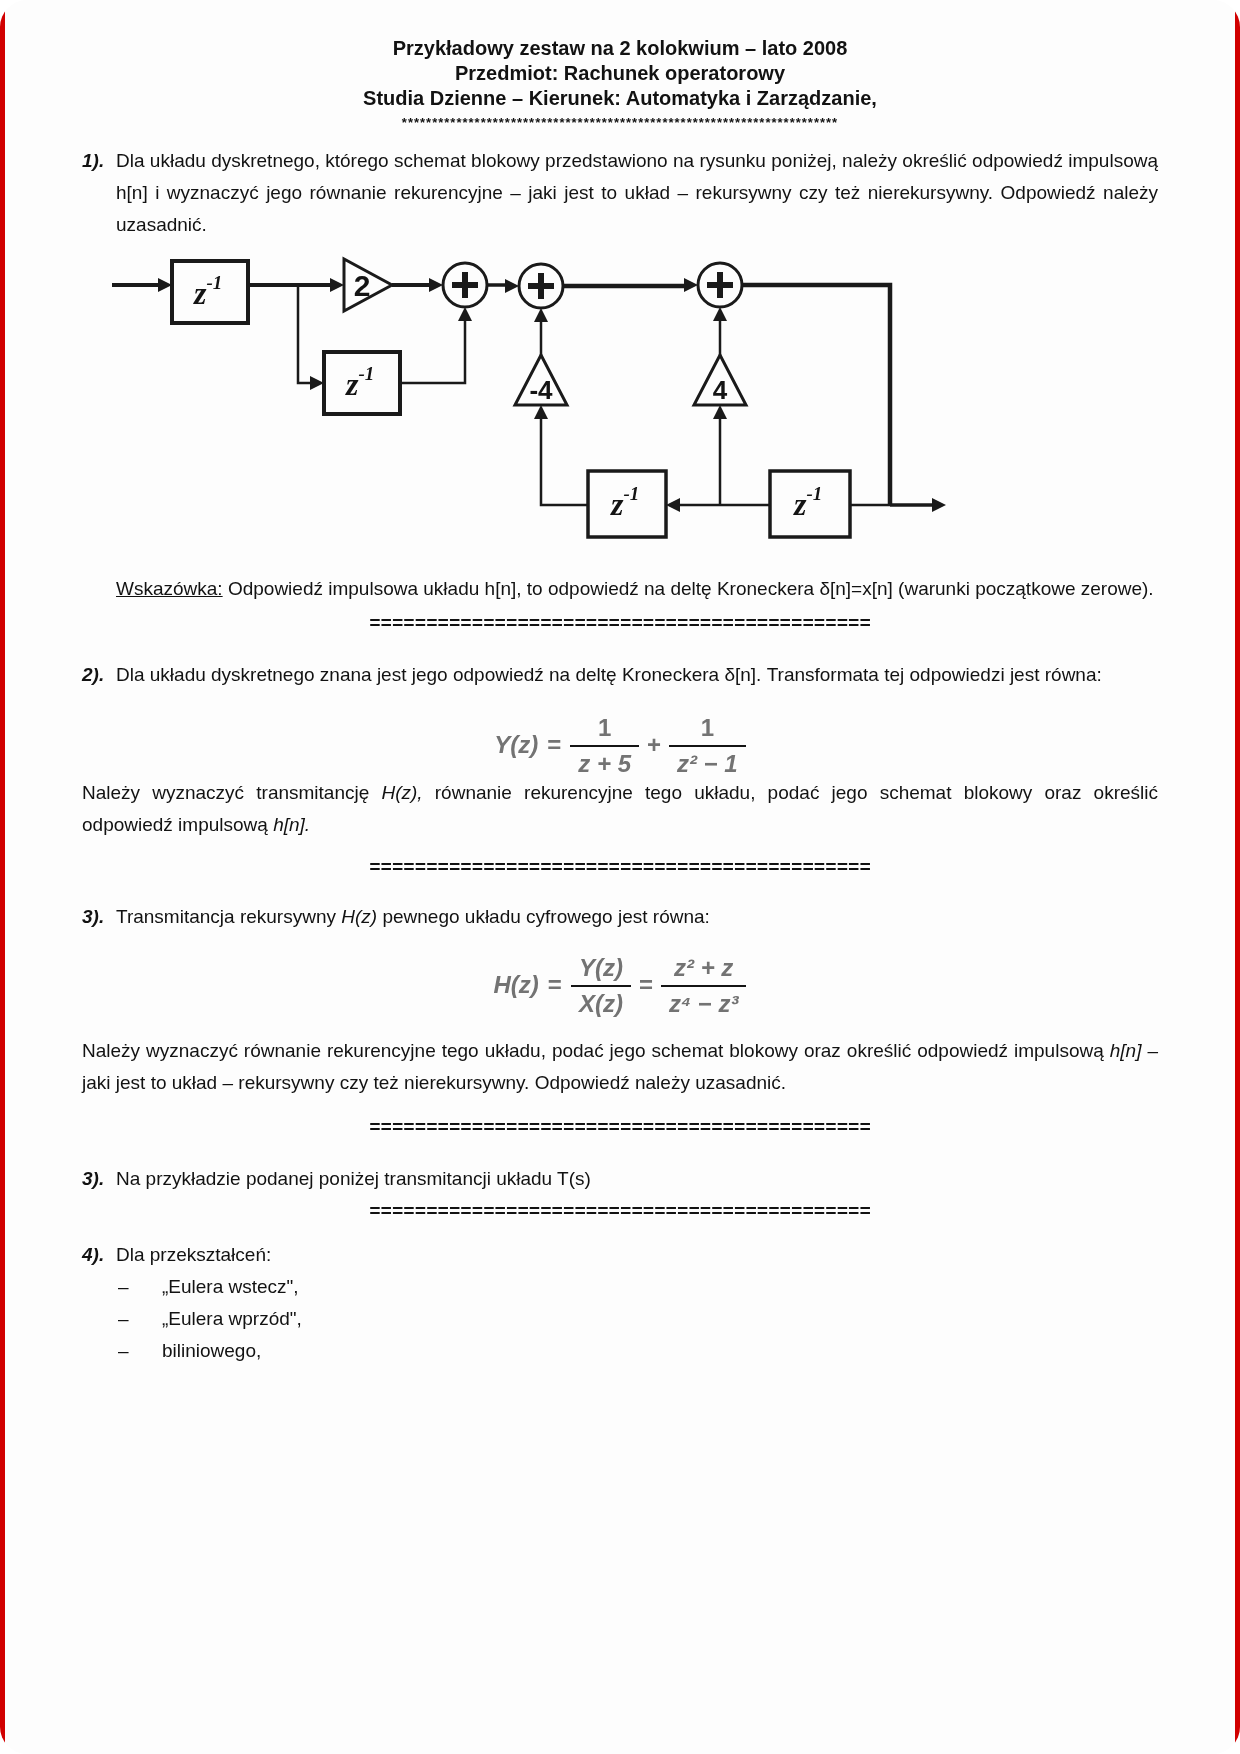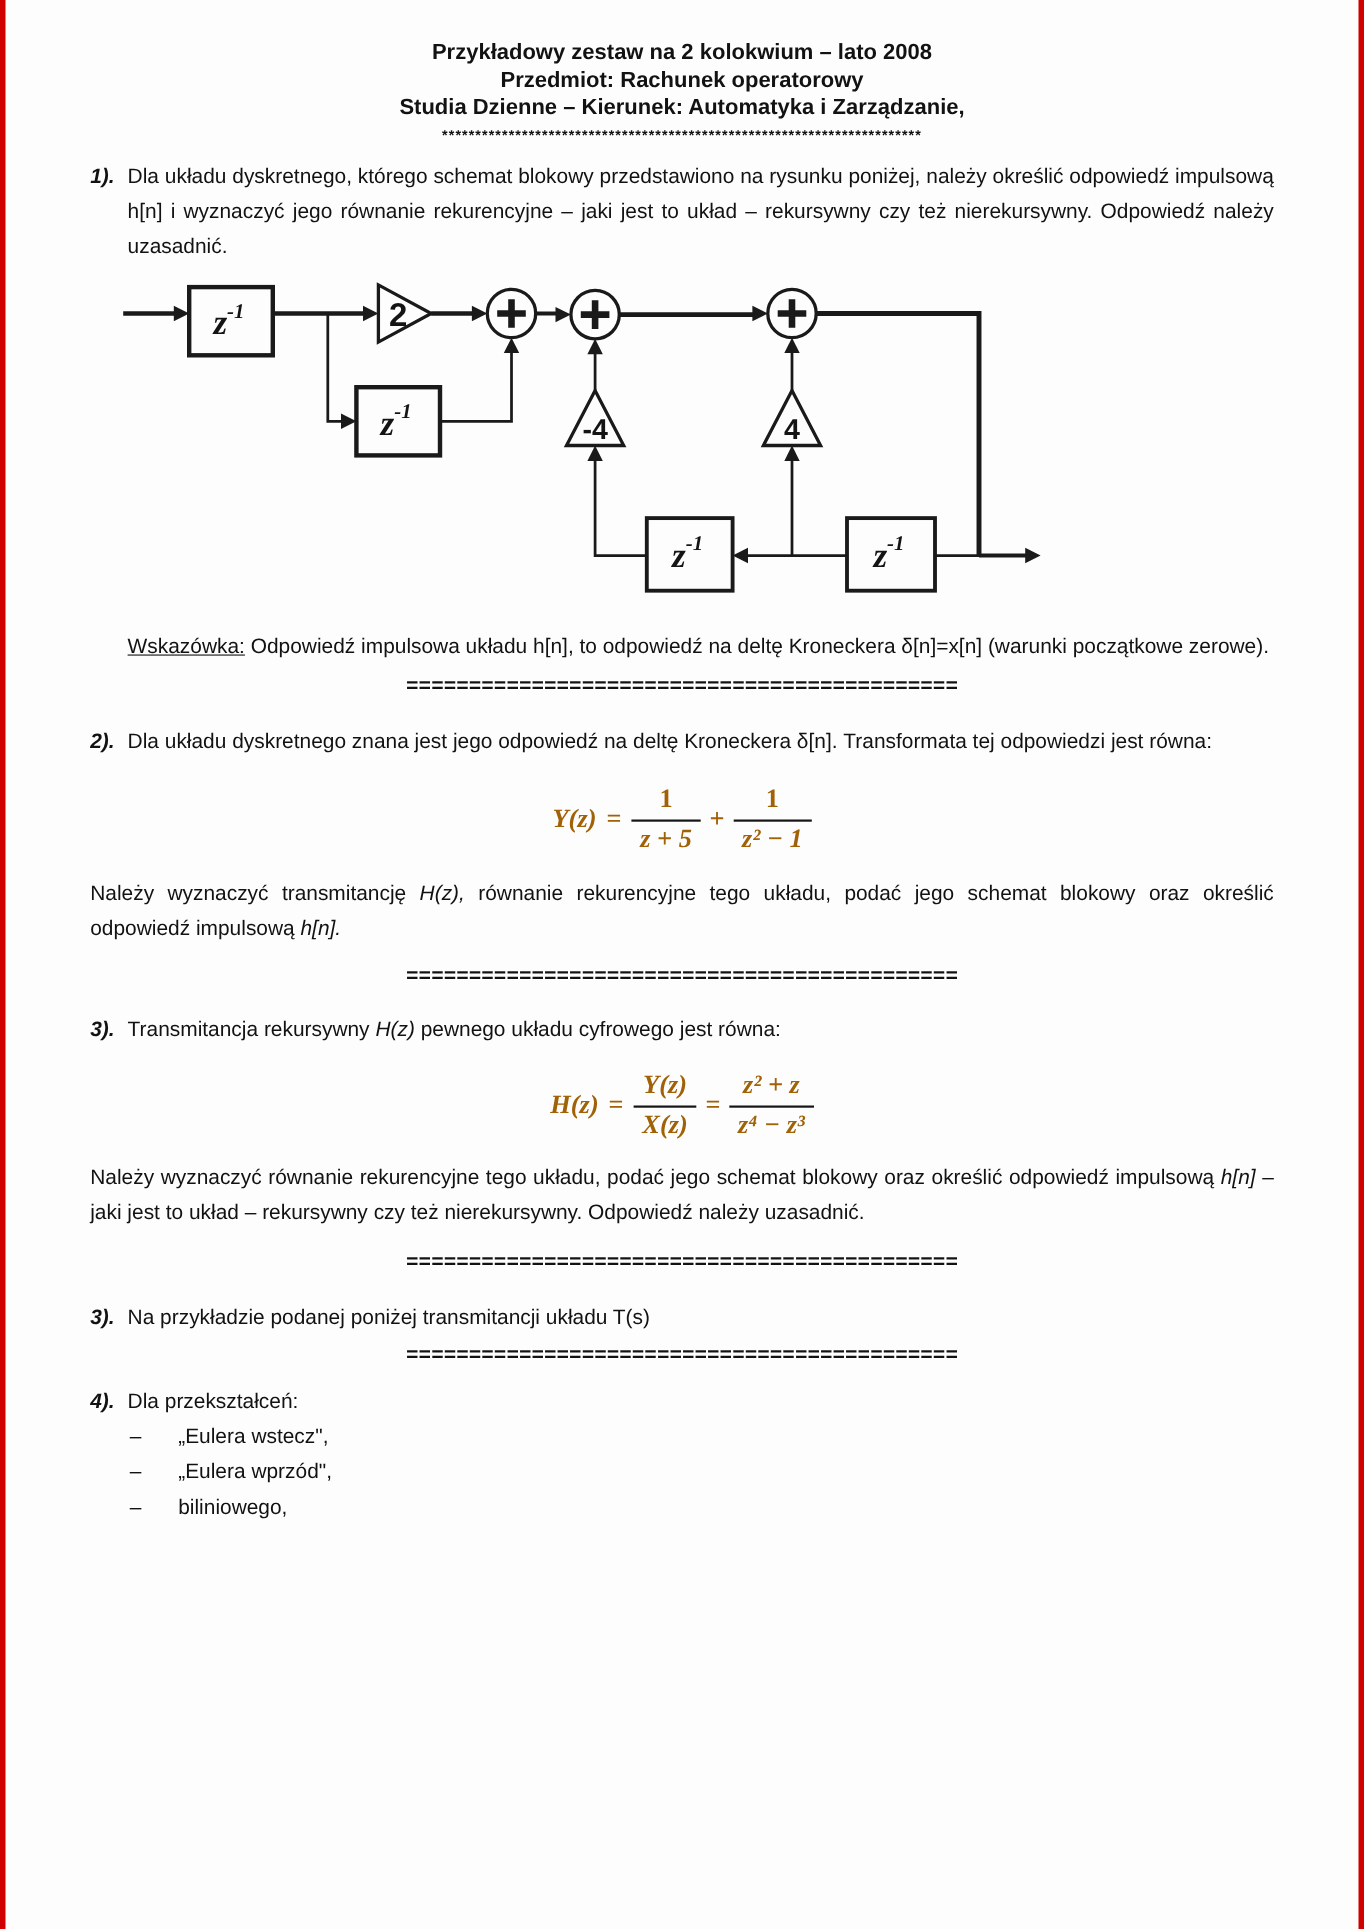--- a/index.html
+++ b/index.html
@@ -1,17 +1,17 @@
 <!DOCTYPE html>
 <html><head>
 <meta charset="utf-8">
 <style>
   html,body{margin:0;padding:0;background:#ffffff;}
   .page{position:relative;width:1240px;height:1754px;background:#fdfdfd;overflow:hidden;
-        font-family:"Liberation Sans","DejaVu Sans",sans-serif;color:#121212;}
+        font-family:"Liberation Sans","DejaVu Sans",sans-serif;color:#121212;border-radius:27px;}
   .edge{position:absolute;top:0;bottom:0;width:5px;}
   .edge-left{left:0;}
   .edge-right{right:0;}
   .content{padding:36px 82px 0 82px;}
 
   .doc-title{text-align:center;font-weight:bold;font-size:20px;line-height:25px;}
   .stars{text-align:center;font-weight:bold;font-size:13px;line-height:18px;letter-spacing:1px;
          margin-top:3px;white-space:nowrap;overflow:hidden;}
 
   .body-text{font-size:19px;line-height:32px;}
@@ -26,22 +26,22 @@
   sub.ts{font-size:13px;}
 
   .sep{text-align:center;font-weight:bold;font-size:19px;line-height:22px;
        font-family:"Liberation Mono","DejaVu Sans Mono",monospace;white-space:nowrap;}
 
   .diagram{display:block;margin:14px 0 0 26px;}
   .zlabel{font-family:"Liberation Serif","DejaVu Serif",serif;font-size:32px;
           font-weight:bold;font-style:italic;}
   .gain{font-family:"Liberation Sans","DejaVu Sans",sans-serif;font-weight:bold;}
 
-  .formula{text-align:center;font-family:Liberation Serif, serif;
-           font-size:24px;font-weight:600;color:#a16207;}
+  .formula{text-align:center;font-family:Liberation Sans, sans-serif;
+           font-size:24px;font-weight:600;color:#737373;}
   .frac{display:inline-block;vertical-align:middle;text-align:center;line-height:1.15;}
   .frac .num{display:block;border-bottom:2.5px solid #141414;padding:1px 8px 3px;}
   .frac .den{display:block;padding:3px 8px 0;}
   .f-lhs{vertical-align:middle;margin-right:9px;}
   .f-eq{vertical-align:middle;margin-right:9px;}
   .f-op{vertical-align:middle;margin:0 8px;}
   .var{font-style:italic;}
 
   .list{margin-left:26px;}
   .list-item{display:flex;}
@@ -142,21 +142,21 @@
 
     <div class="prob body-text" style="margin-top:24px;">
       <span class="pnum">2).</span>
       <div class="ptext">Dla układu dyskretnego znana jest jego odpowiedź na deltę Kroneckera δ[n]. Transformata tej odpowiedzi jest równa:</div>
     </div>
 
     <div class="formula" style="margin-top:22px;">
       <span class="f-lhs var">Y(z)</span><span class="f-eq">=</span><span class="frac"><span class="num">1</span><span class="den var">z + 5</span></span><span class="f-op">+</span><span class="frac"><span class="num">1</span><span class="den var">z² − 1</span></span>
     </div>
 
-    <div class="body-text para" style="margin-top:20px;">
+    <div class="body-text para" style="">
       <span>Należy wyznaczyć transmitancję </span><span class="it">H(z),</span><span> równanie rekurencyjne tego układu, podać jego schemat blokowy oraz określić odpowiedź impulsową </span><span class="it">h[n].</span>
     </div>
 
     <div class="sep" style="margin-top:16px;">============================================</div>
 
     <div class="prob body-text" style="margin-top:22px;">
       <span class="pnum">3).</span>
       <div class="ptext"><span>Transmitancja rekursywny </span><span class="it">H(z)</span><span> pewnego układu cyfrowego jest równa:</span></div>
     </div>
 

